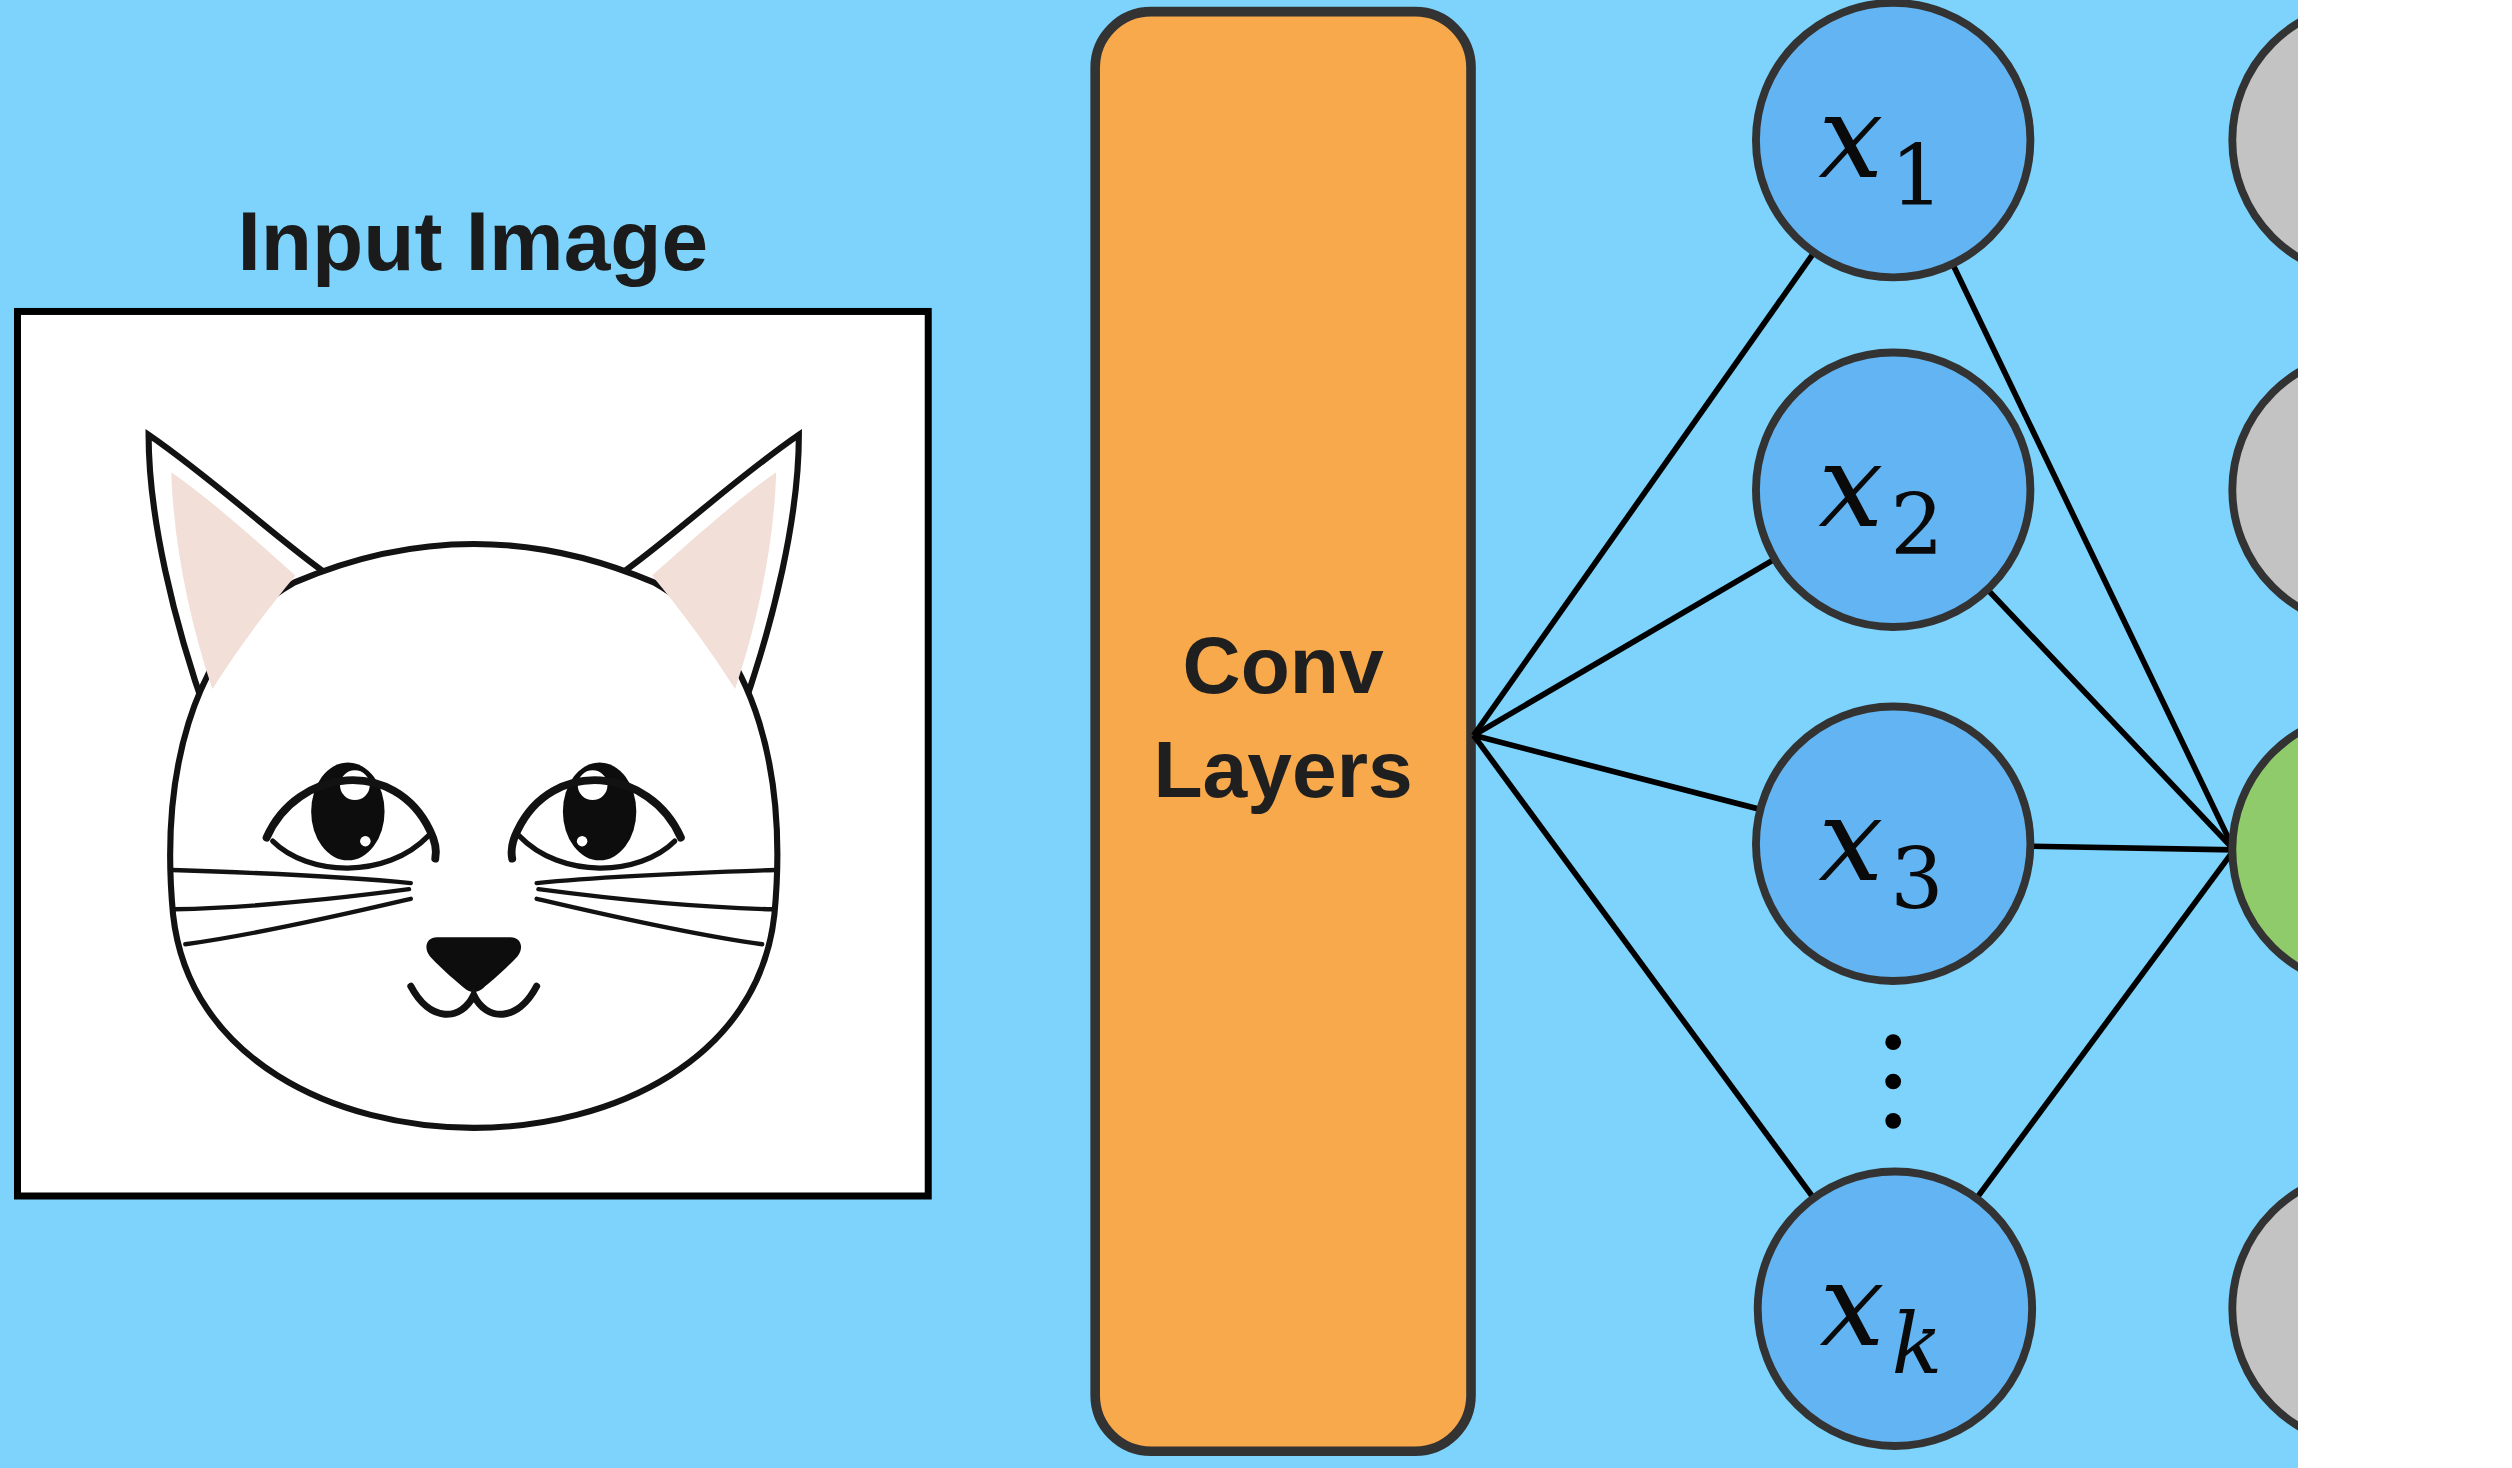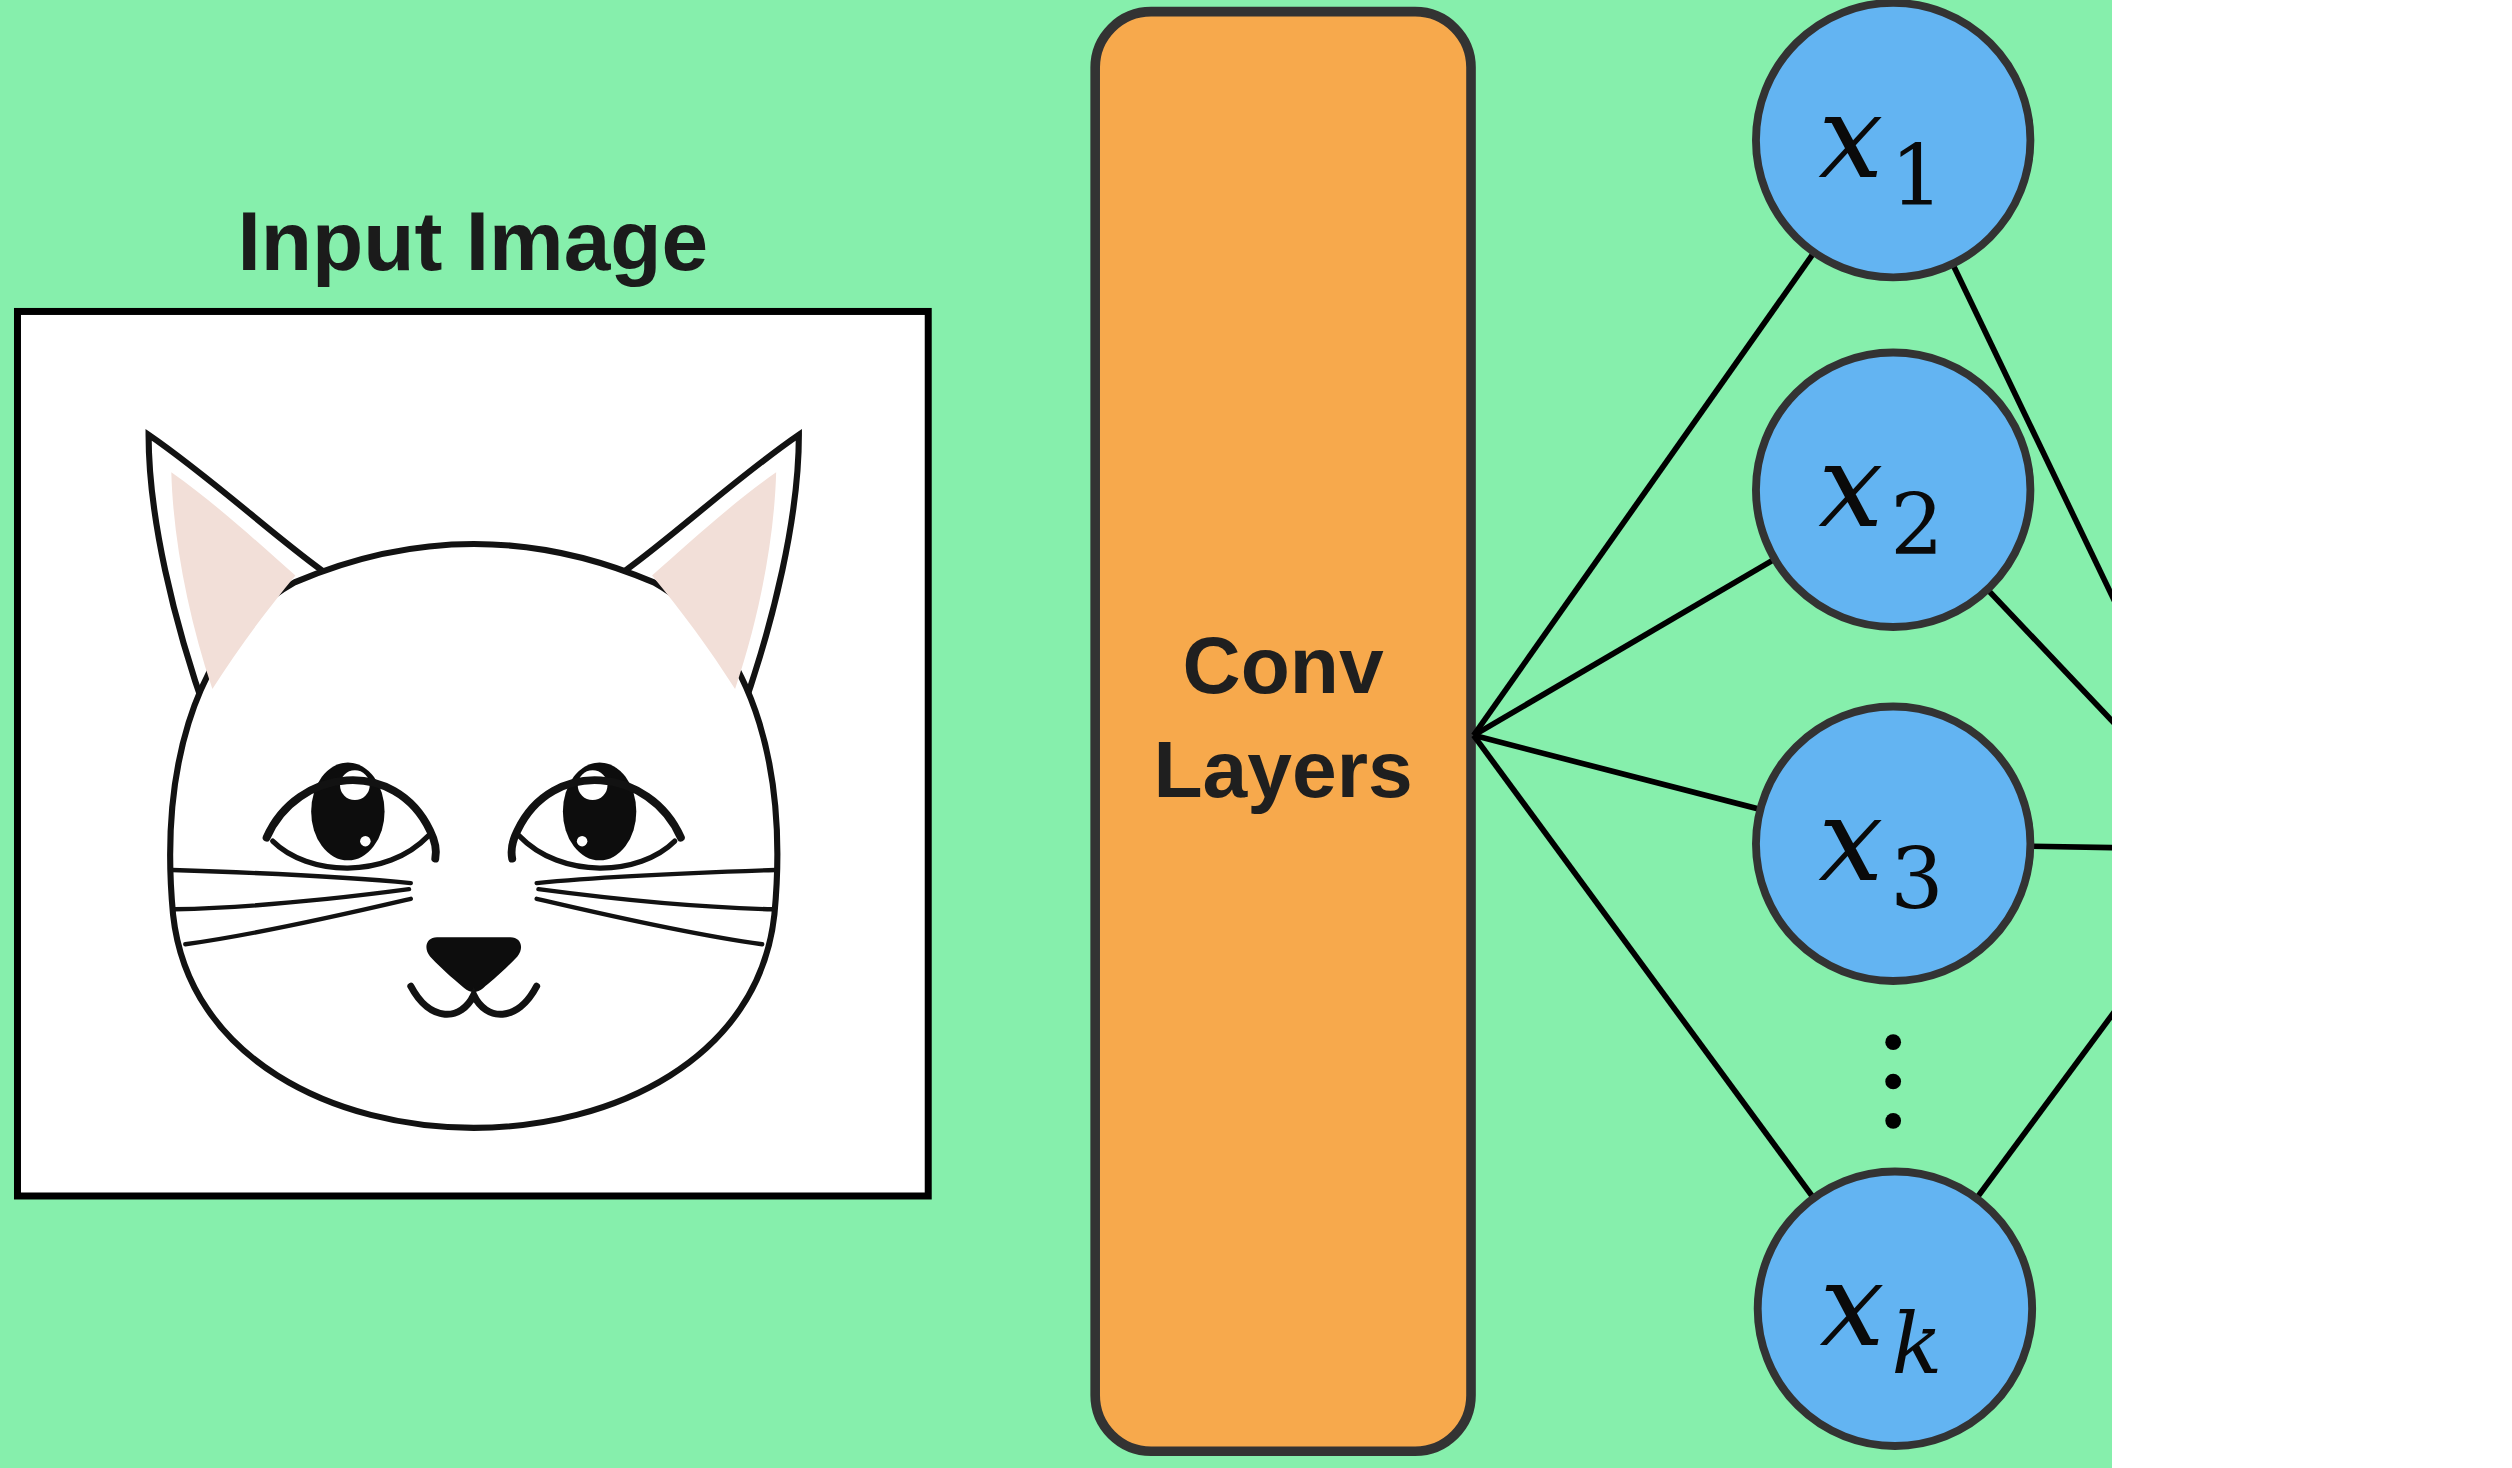--- a/index.html
+++ b/index.html
@@ -1,20 +1,20 @@
 <!DOCTYPE html>
 <html style="font-size:14px"><head>
 <meta charset="utf-8">
 <style>
   html, body { margin: 0; padding: 0; background: #ffffff; }
   .canvas {
     position: relative;
-    width: 2112px;
+    width: 2298px;
     height: 1469px;
-    background: #86efac;
+    background: #7dd3fc;
     overflow: hidden;
     font-family: "Liberation Sans", sans-serif;
   }
   svg { position: absolute; inset: 0; display: block; }
 
   .title-text {
     font-family: "Liberation Sans", sans-serif;
     font-weight: 700;
     font-size: 96px;
     fill: #1b1b1b;

